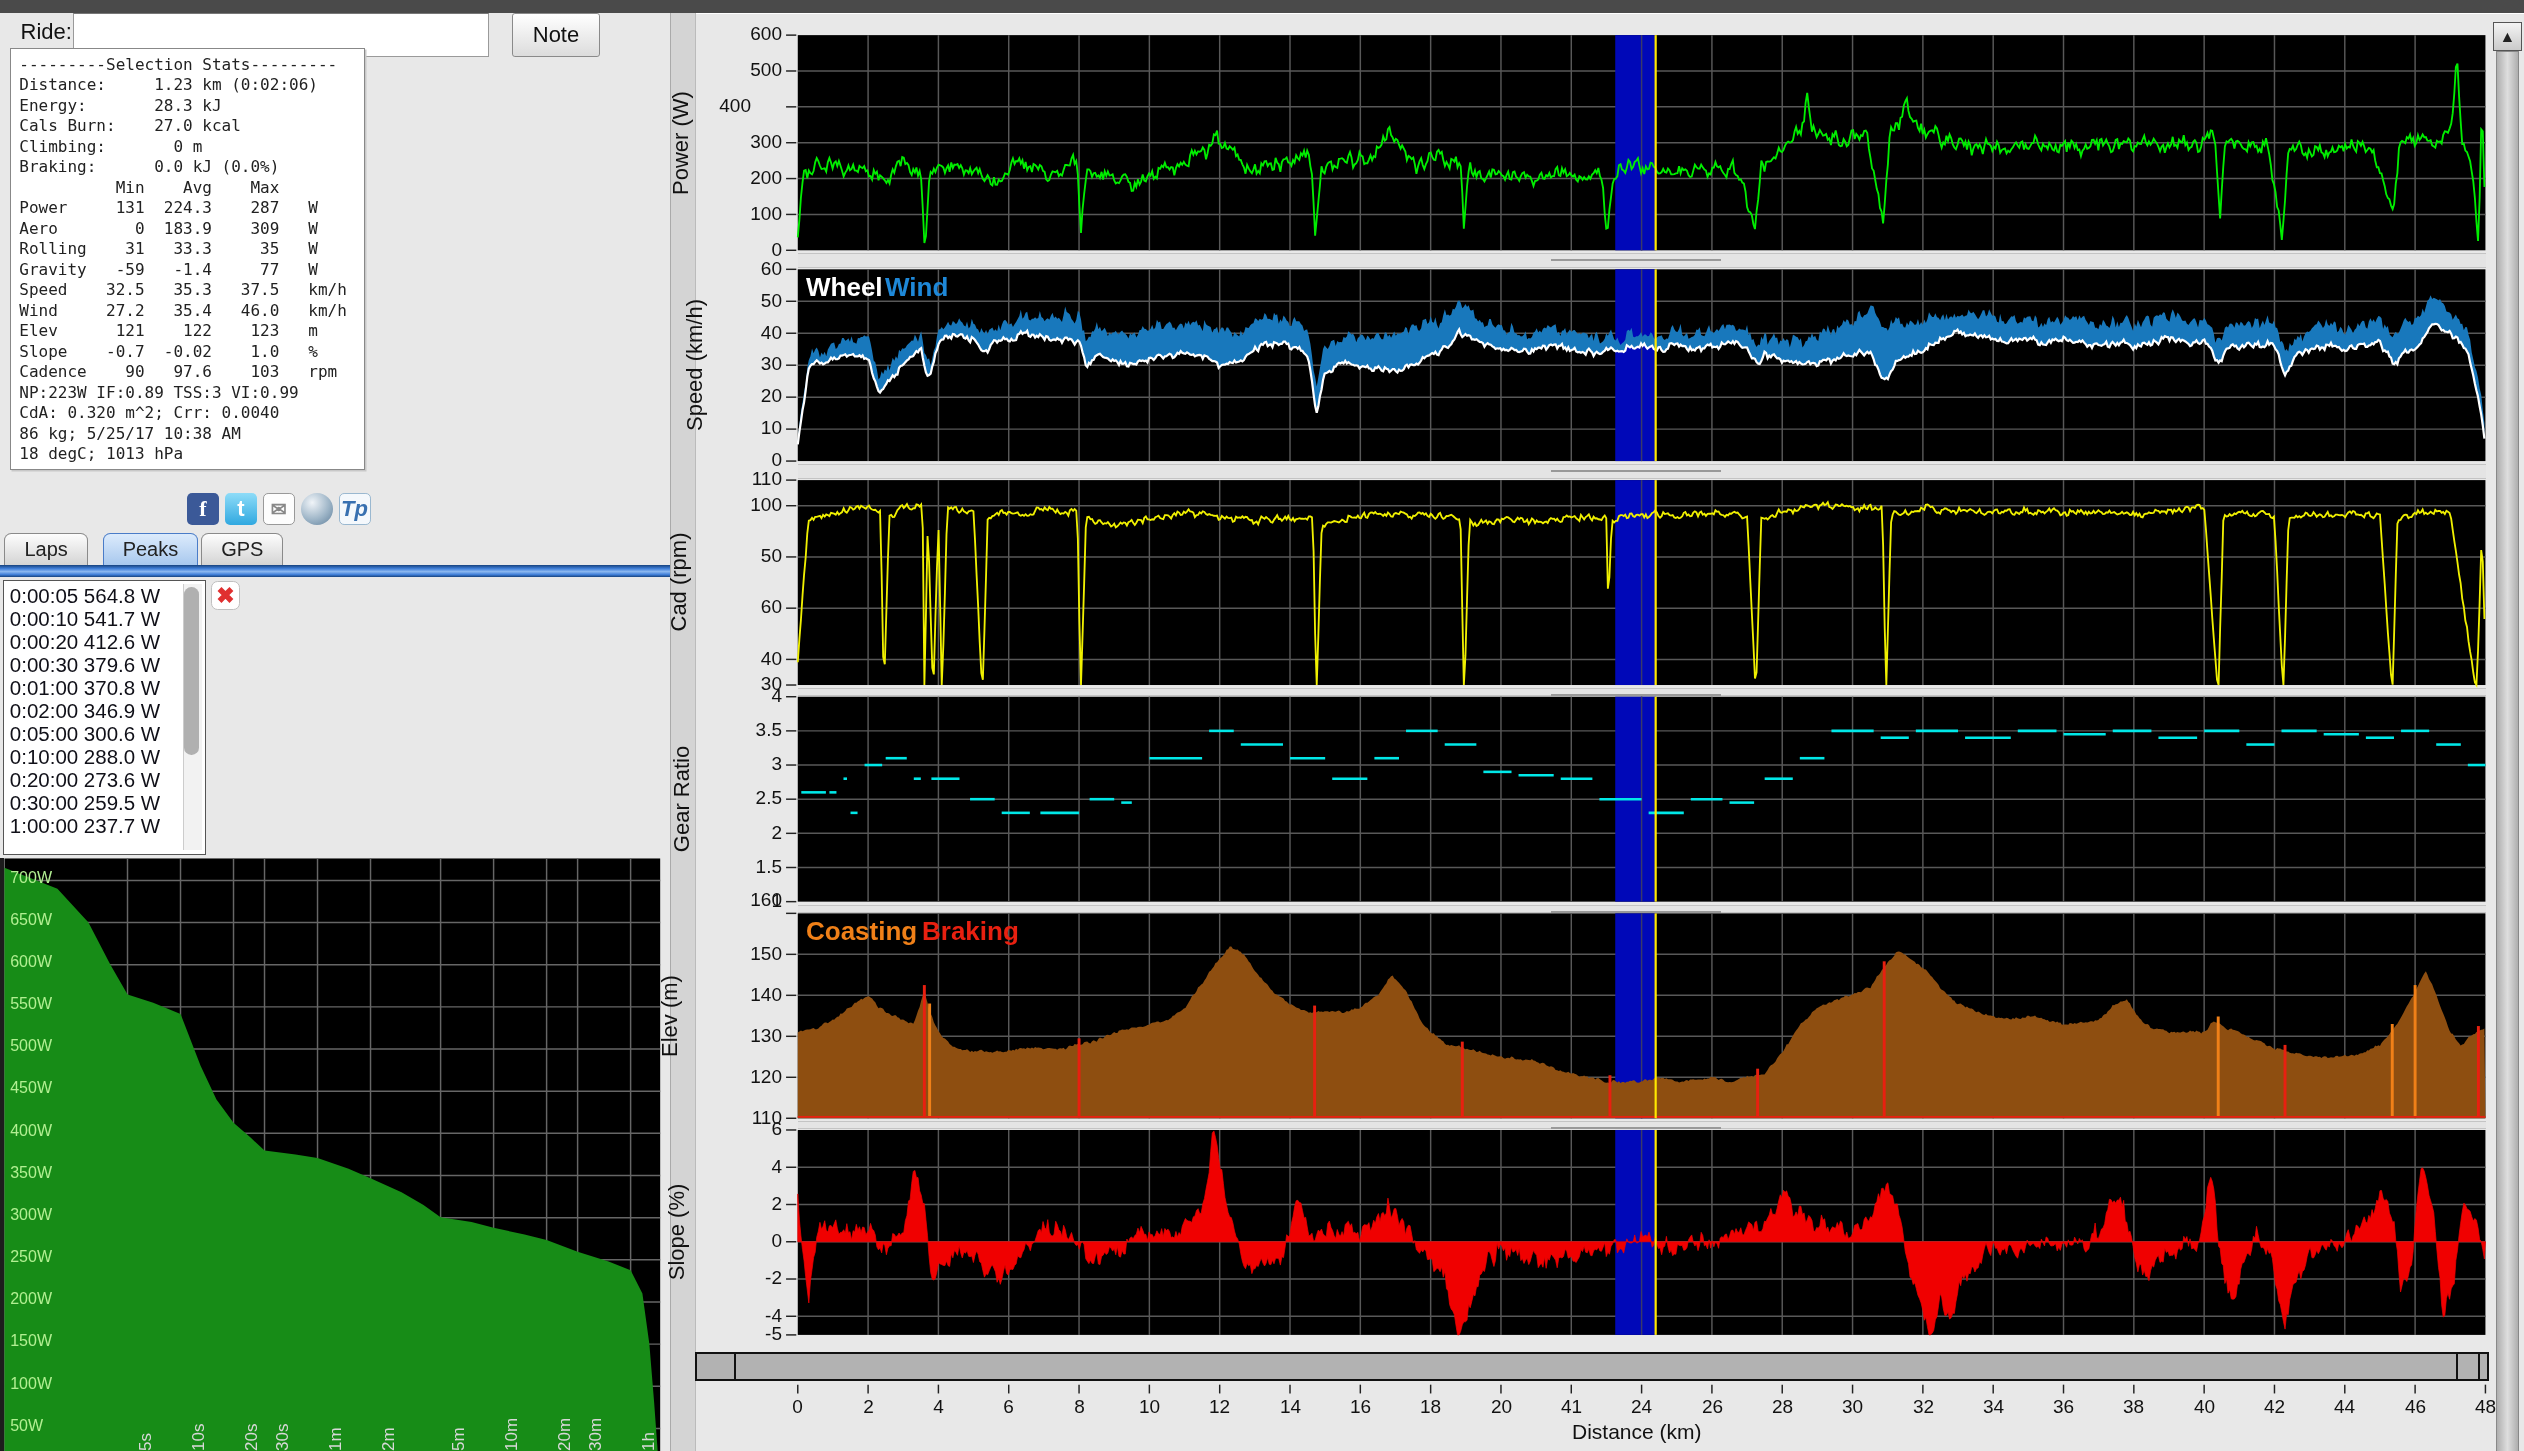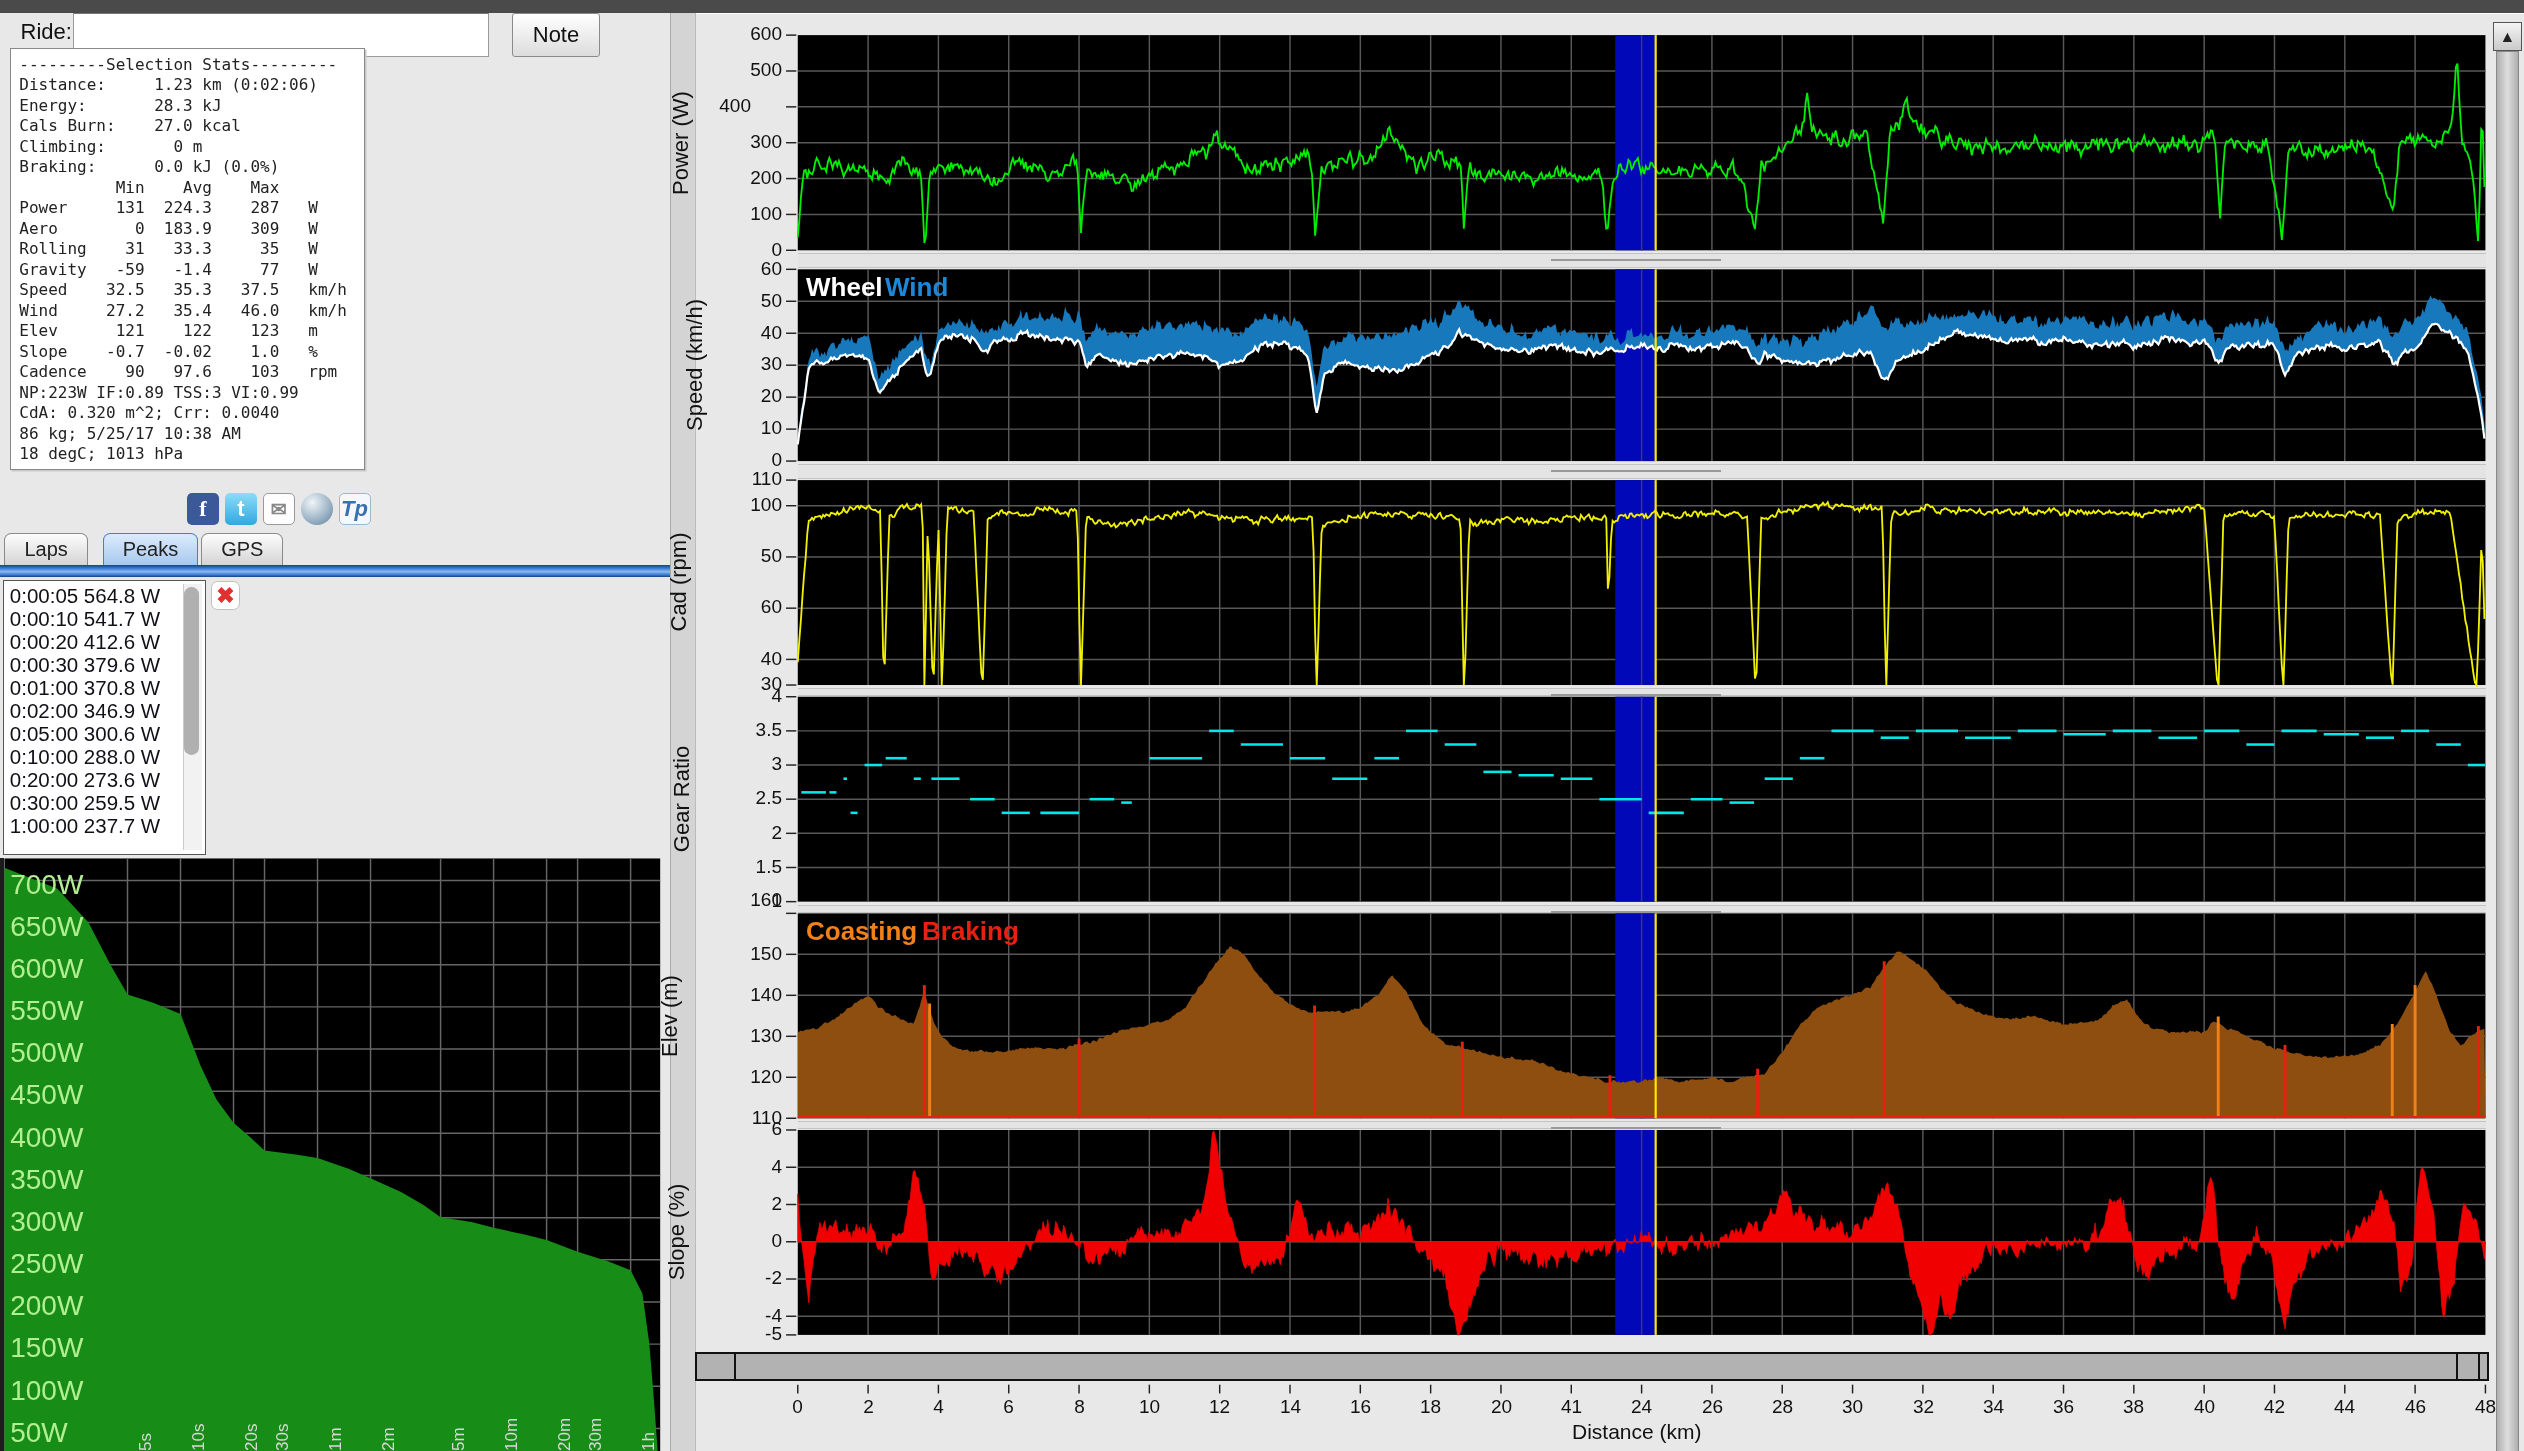--- a/index.html
+++ b/index.html
@@ -34,21 +34,21 @@
   #bluebar{left:0;top:565px;width:670px;height:11.7px;z-index:2;
       background:linear-gradient(180deg,#16427e,#3f7ed8 30%,#8cb8f0 55%,#3f7ed8 80%,#16427e);}
   #peaks-box{left:2.9px;top:580px;width:203px;height:275px;background:#fff;
       border:1.5px solid #555;z-index:2;box-sizing:border-box;}
   #peaks-list{margin:2.9px 0 0 5.9px;font-size:20.5px;line-height:23px;color:#101018;}
   #peaks-scroll{left:183px;top:584px;width:17.6px;height:266px;background:#f2f2f2;
       border-left:0.7px solid #ccc;z-index:3;}
   #peaks-thumb{left:184px;top:587px;width:14.6px;height:168px;background:#b0b0b0;border-radius:7.3px;z-index:4;}
   #peaks-close{left:211px;top:581px;width:29px;height:29px;background:#fff;border:1.5px solid #c0c0c0;
       border-radius:6.6px;color:#e03030;font-size:22px;font-weight:bold;text-align:center;line-height:28px;z-index:3;box-sizing:border-box;}
-  .mmlabel{position:absolute;color:#b2ef92;font-size:28px;z-index:2;}
+  .mmlabel{position:absolute;color:#b2ef92;font-size:16px;z-index:2;}
   .mmxlabel{position:absolute;color:#d8d8d8;font-size:17px;z-index:2;
       transform:rotate(-90deg);transform-origin:top left;white-space:nowrap;}
   #divider{left:670px;top:13px;width:24px;height:1439px;background:#d4d4d4;
       border-left:0.7px solid #aaa;border-right:0.7px solid #bbb;z-index:2;}
   #rpanel{left:694px;top:13px;width:1831px;height:1439px;background:#e8e8e8;
       border-left:1.5px solid #fff;border-top:1.5px solid #fff;z-index:0;box-sizing:border-box;}
   #chart-svg{left:0;top:0;z-index:1;}
   .ylab{position:absolute;font-size:19px;color:#111;text-align:right;width:81px;z-index:2;}
   .ytitle{position:absolute;font-size:22px;color:#111;z-index:2;
       transform:rotate(-90deg);transform-origin:center;white-space:nowrap;}

